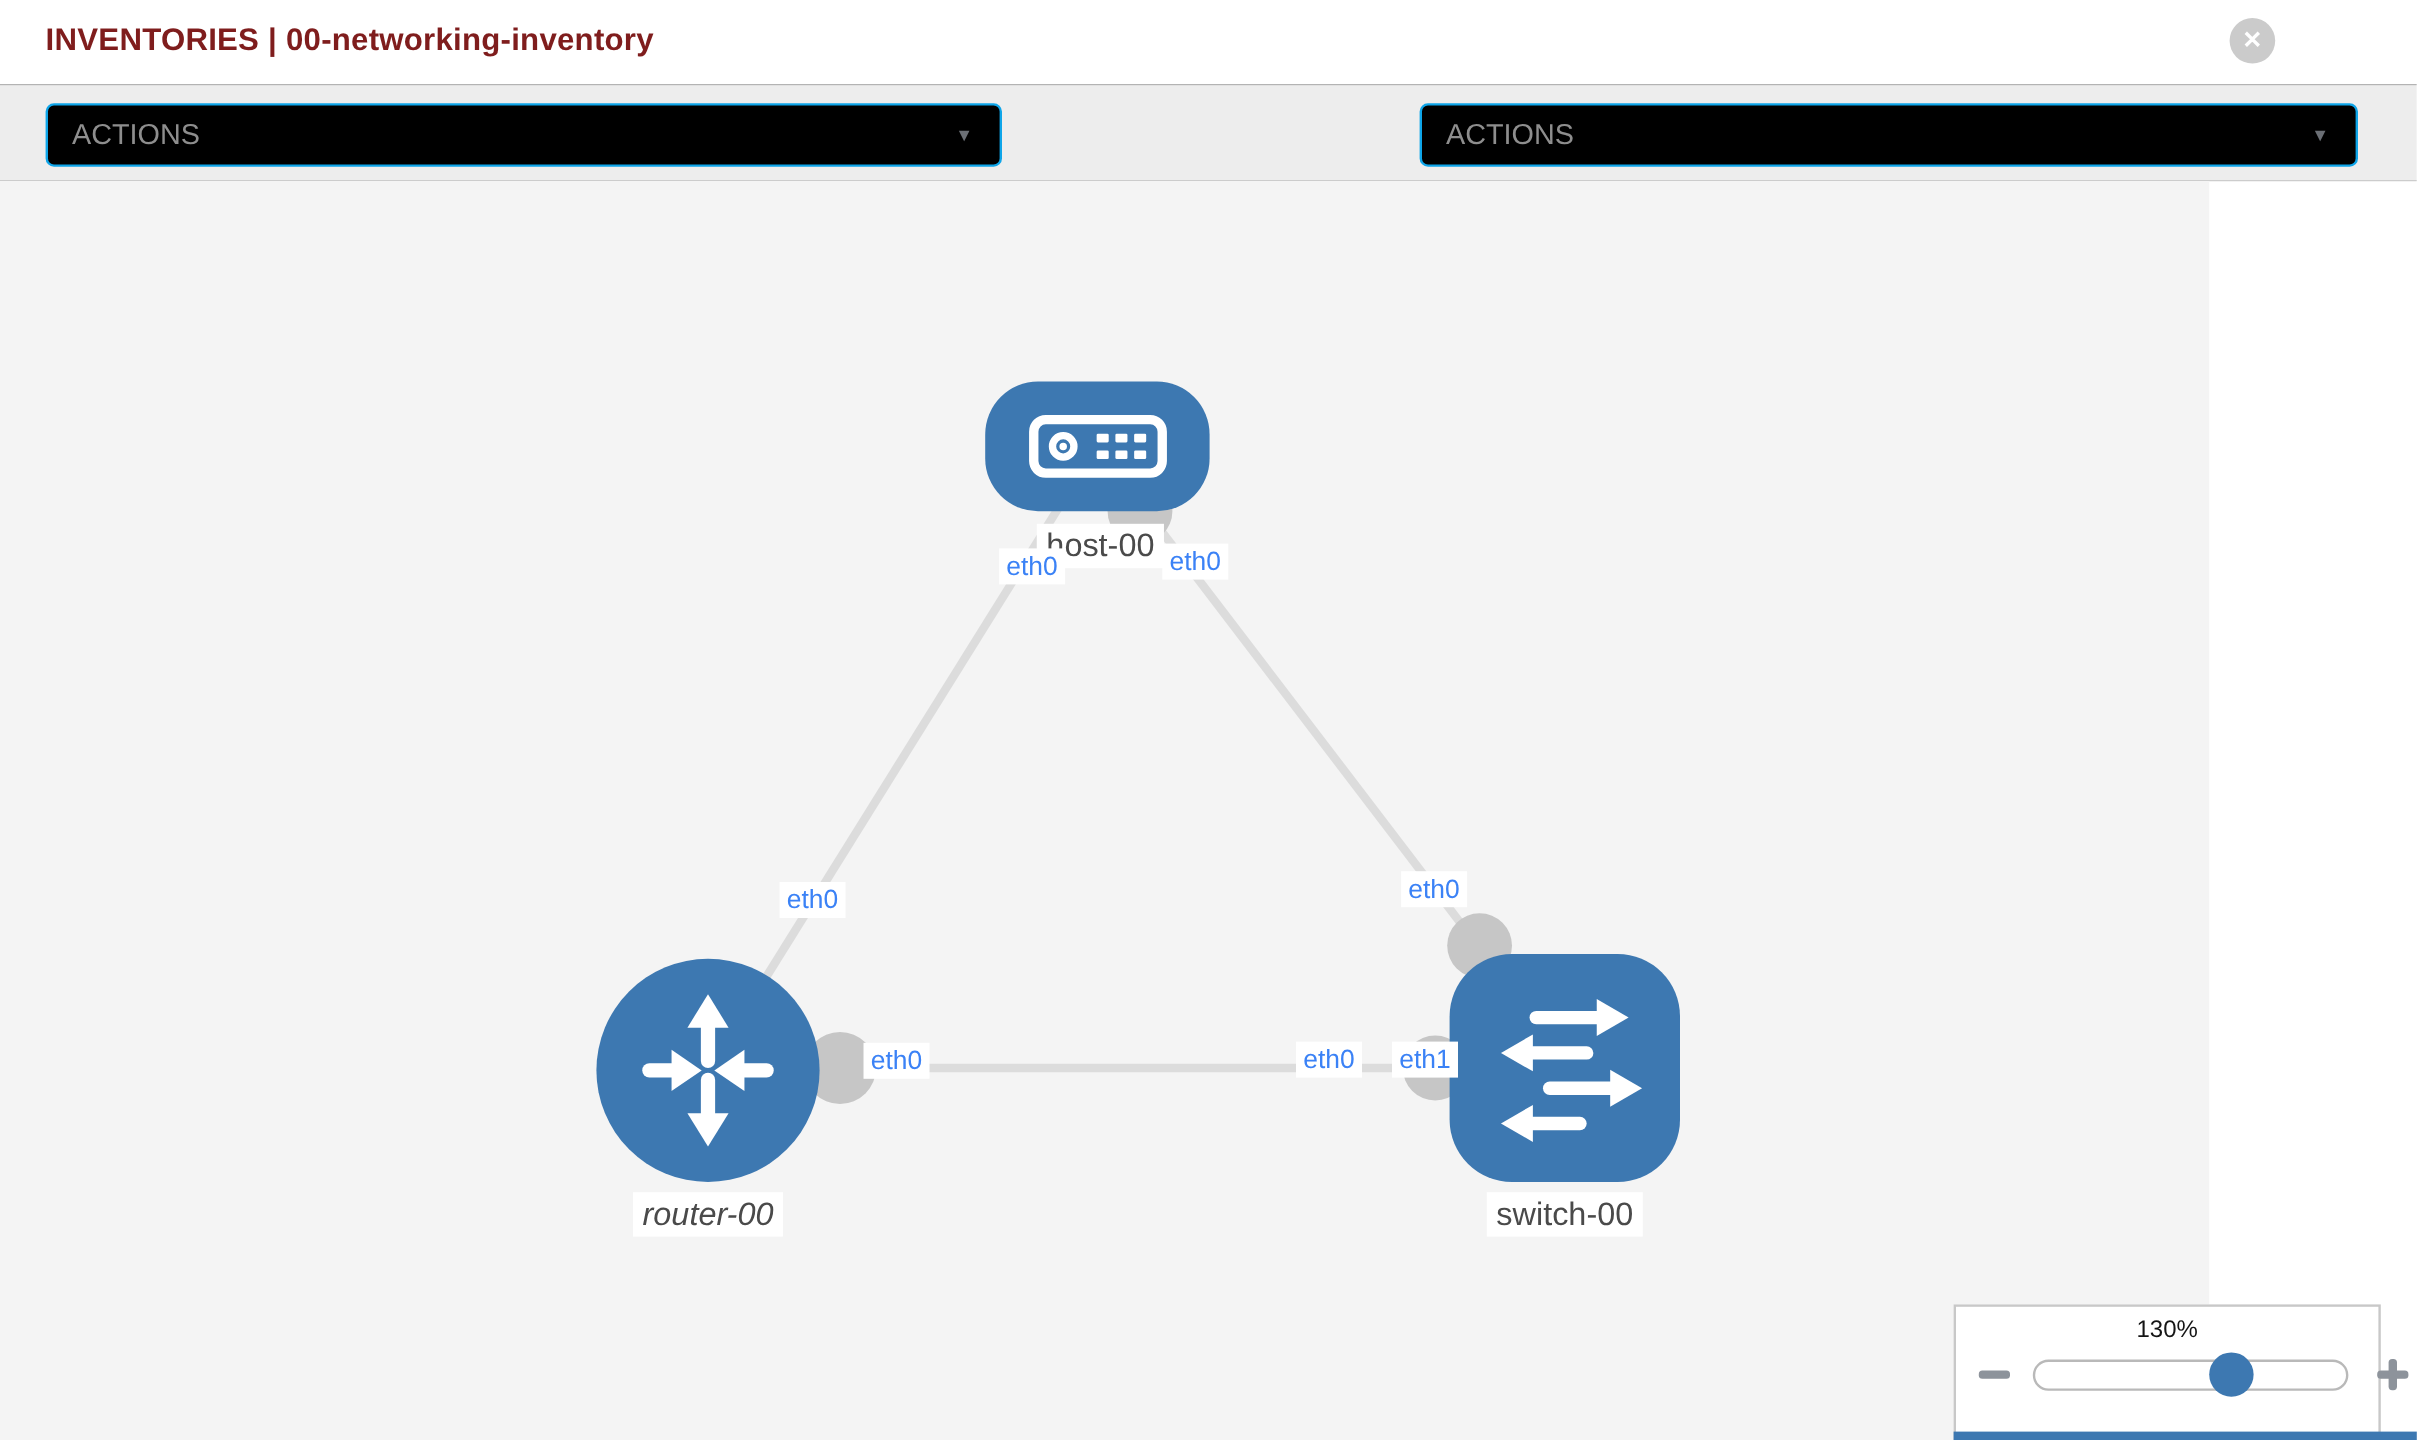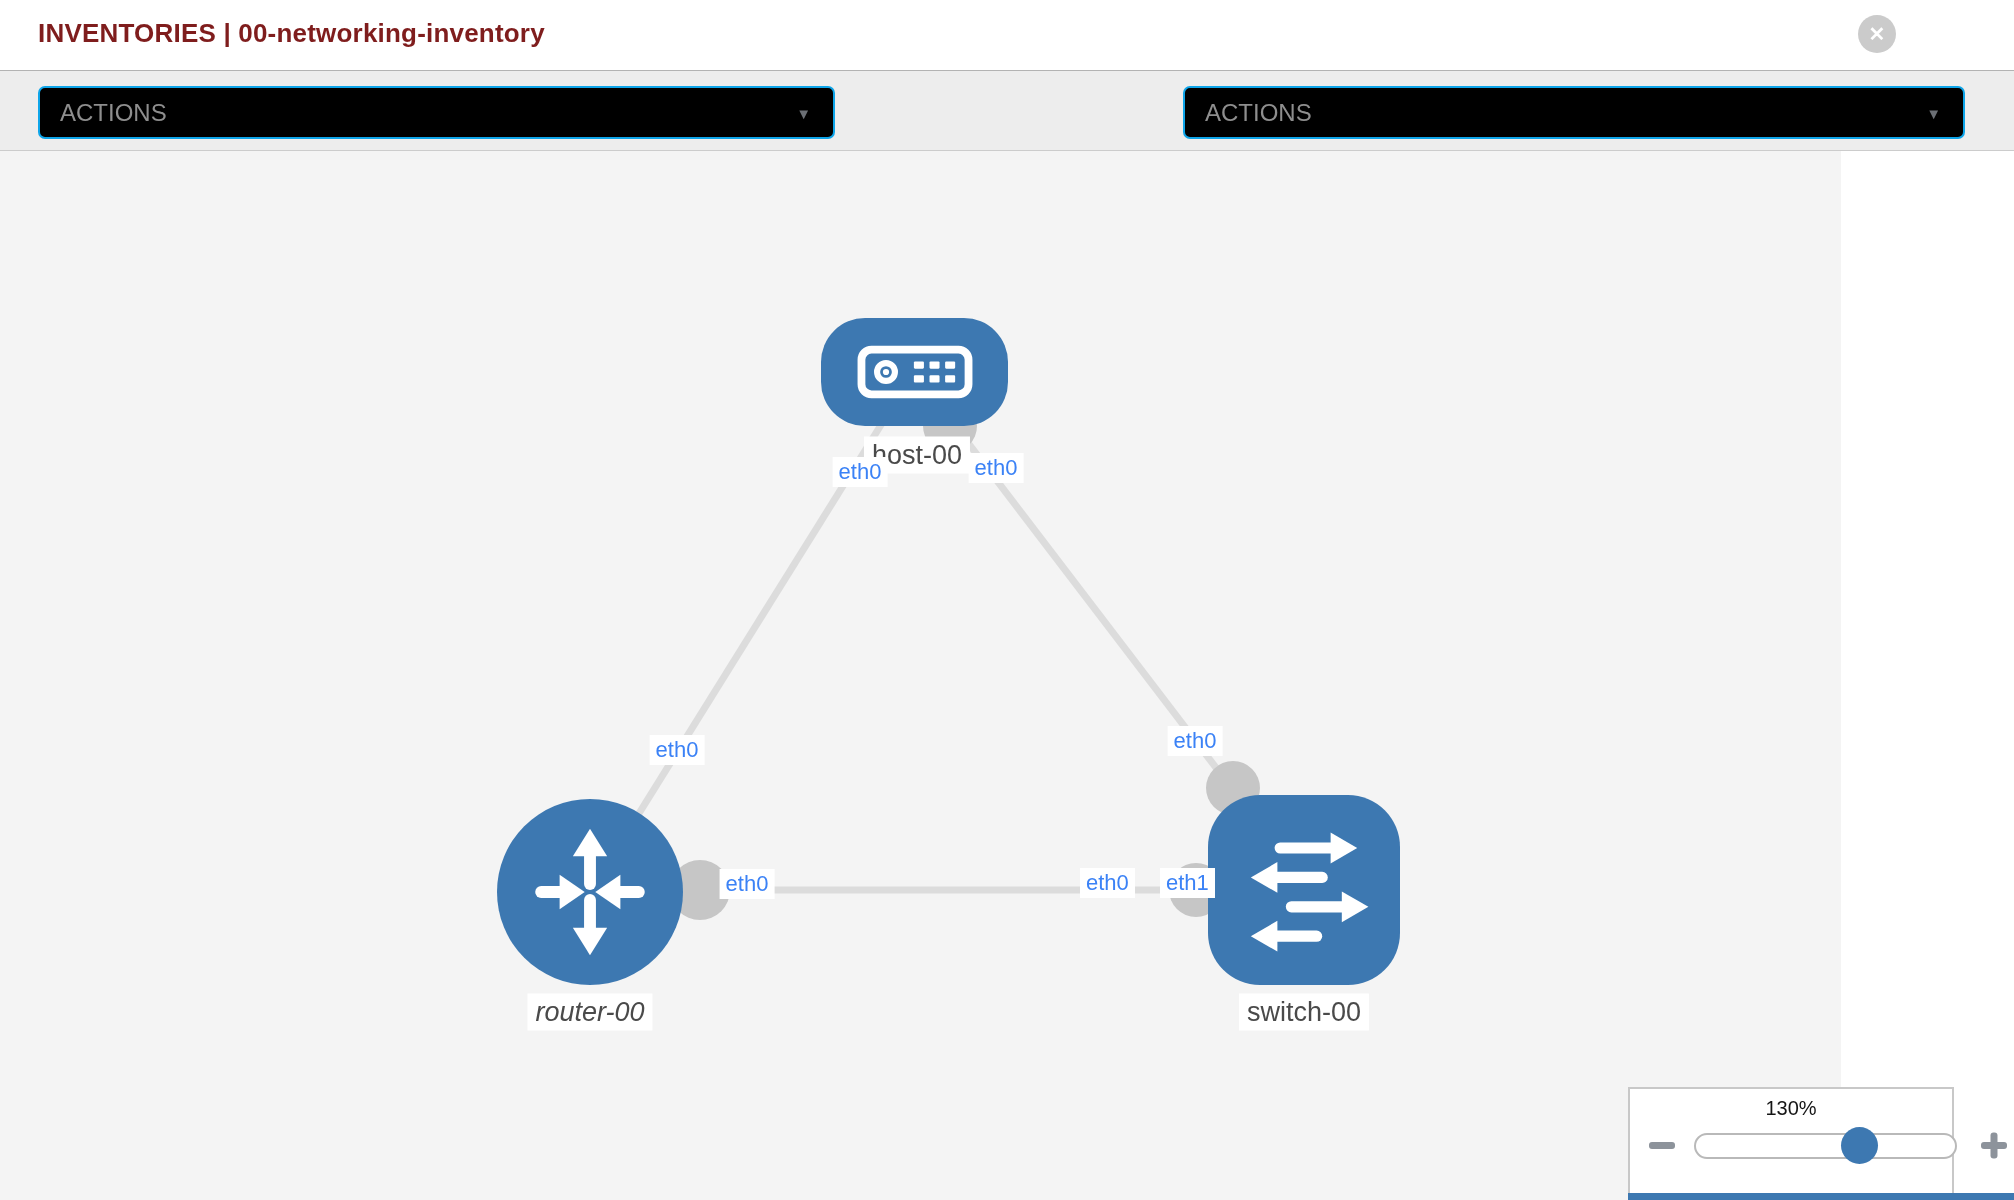--- a/index.html
+++ b/index.html
@@ -42,21 +42,21 @@
   .node-host{left:821px;top:167px;width:187px;height:108px;border-radius:44px;}
   .node-router{left:497px;top:648px;width:186px;height:186px;border-radius:50%;}
   .node-switch{left:1208px;top:644px;width:192px;height:190px;border-radius:52px;}
   .node-label{position:absolute;transform:translate(-50%,-50%);background:#fff;color:#4a4a4a;
     font-size:27px;padding:3px 8px;z-index:5;white-space:nowrap;}
   .if-label{position:absolute;background:#fff;color:#3b82f6;font-size:22px;padding:2px 6px;z-index:5;white-space:nowrap;}
   .if-center{transform:translate(-50%,-50%);}
   .if-back{z-index:4;}
 
   
-  .zoom-panel{position:absolute;left:1628px;top:1087px;width:326px;height:113px;background:#fff;
+  .zoom-panel{position:absolute;left:1628px;top:1087px;width:356px;height:113px;background:#fff;
     border:2px solid #c8c8c8;z-index:6;}
   .zoom-level{position:absolute;left:0;top:8px;width:100%;text-align:center;font-size:20px;color:#151515;}
   .zoom-icon{position:absolute;color:#8d939b;cursor:pointer;}
   .zoom-minus{left:16px;top:40px;}
   .zoom-plus{left:348px;top:40px;}
   .zoom-track{position:absolute;left:64px;top:44px;width:263px;height:26px;background:#fff;
     border:2px solid #b9b9b9;border-radius:14px;cursor:pointer;}
   .zoom-knob{position:absolute;top:-8px;width:37px;height:37px;border-radius:50%;background:var(--node-blue,#3d78b1);cursor:grab;}
   .accent-strip{position:absolute;left:-2px;bottom:-2px;width:388px;height:7px;background:var(--node-blue,#3d78b1);}
 </style>

